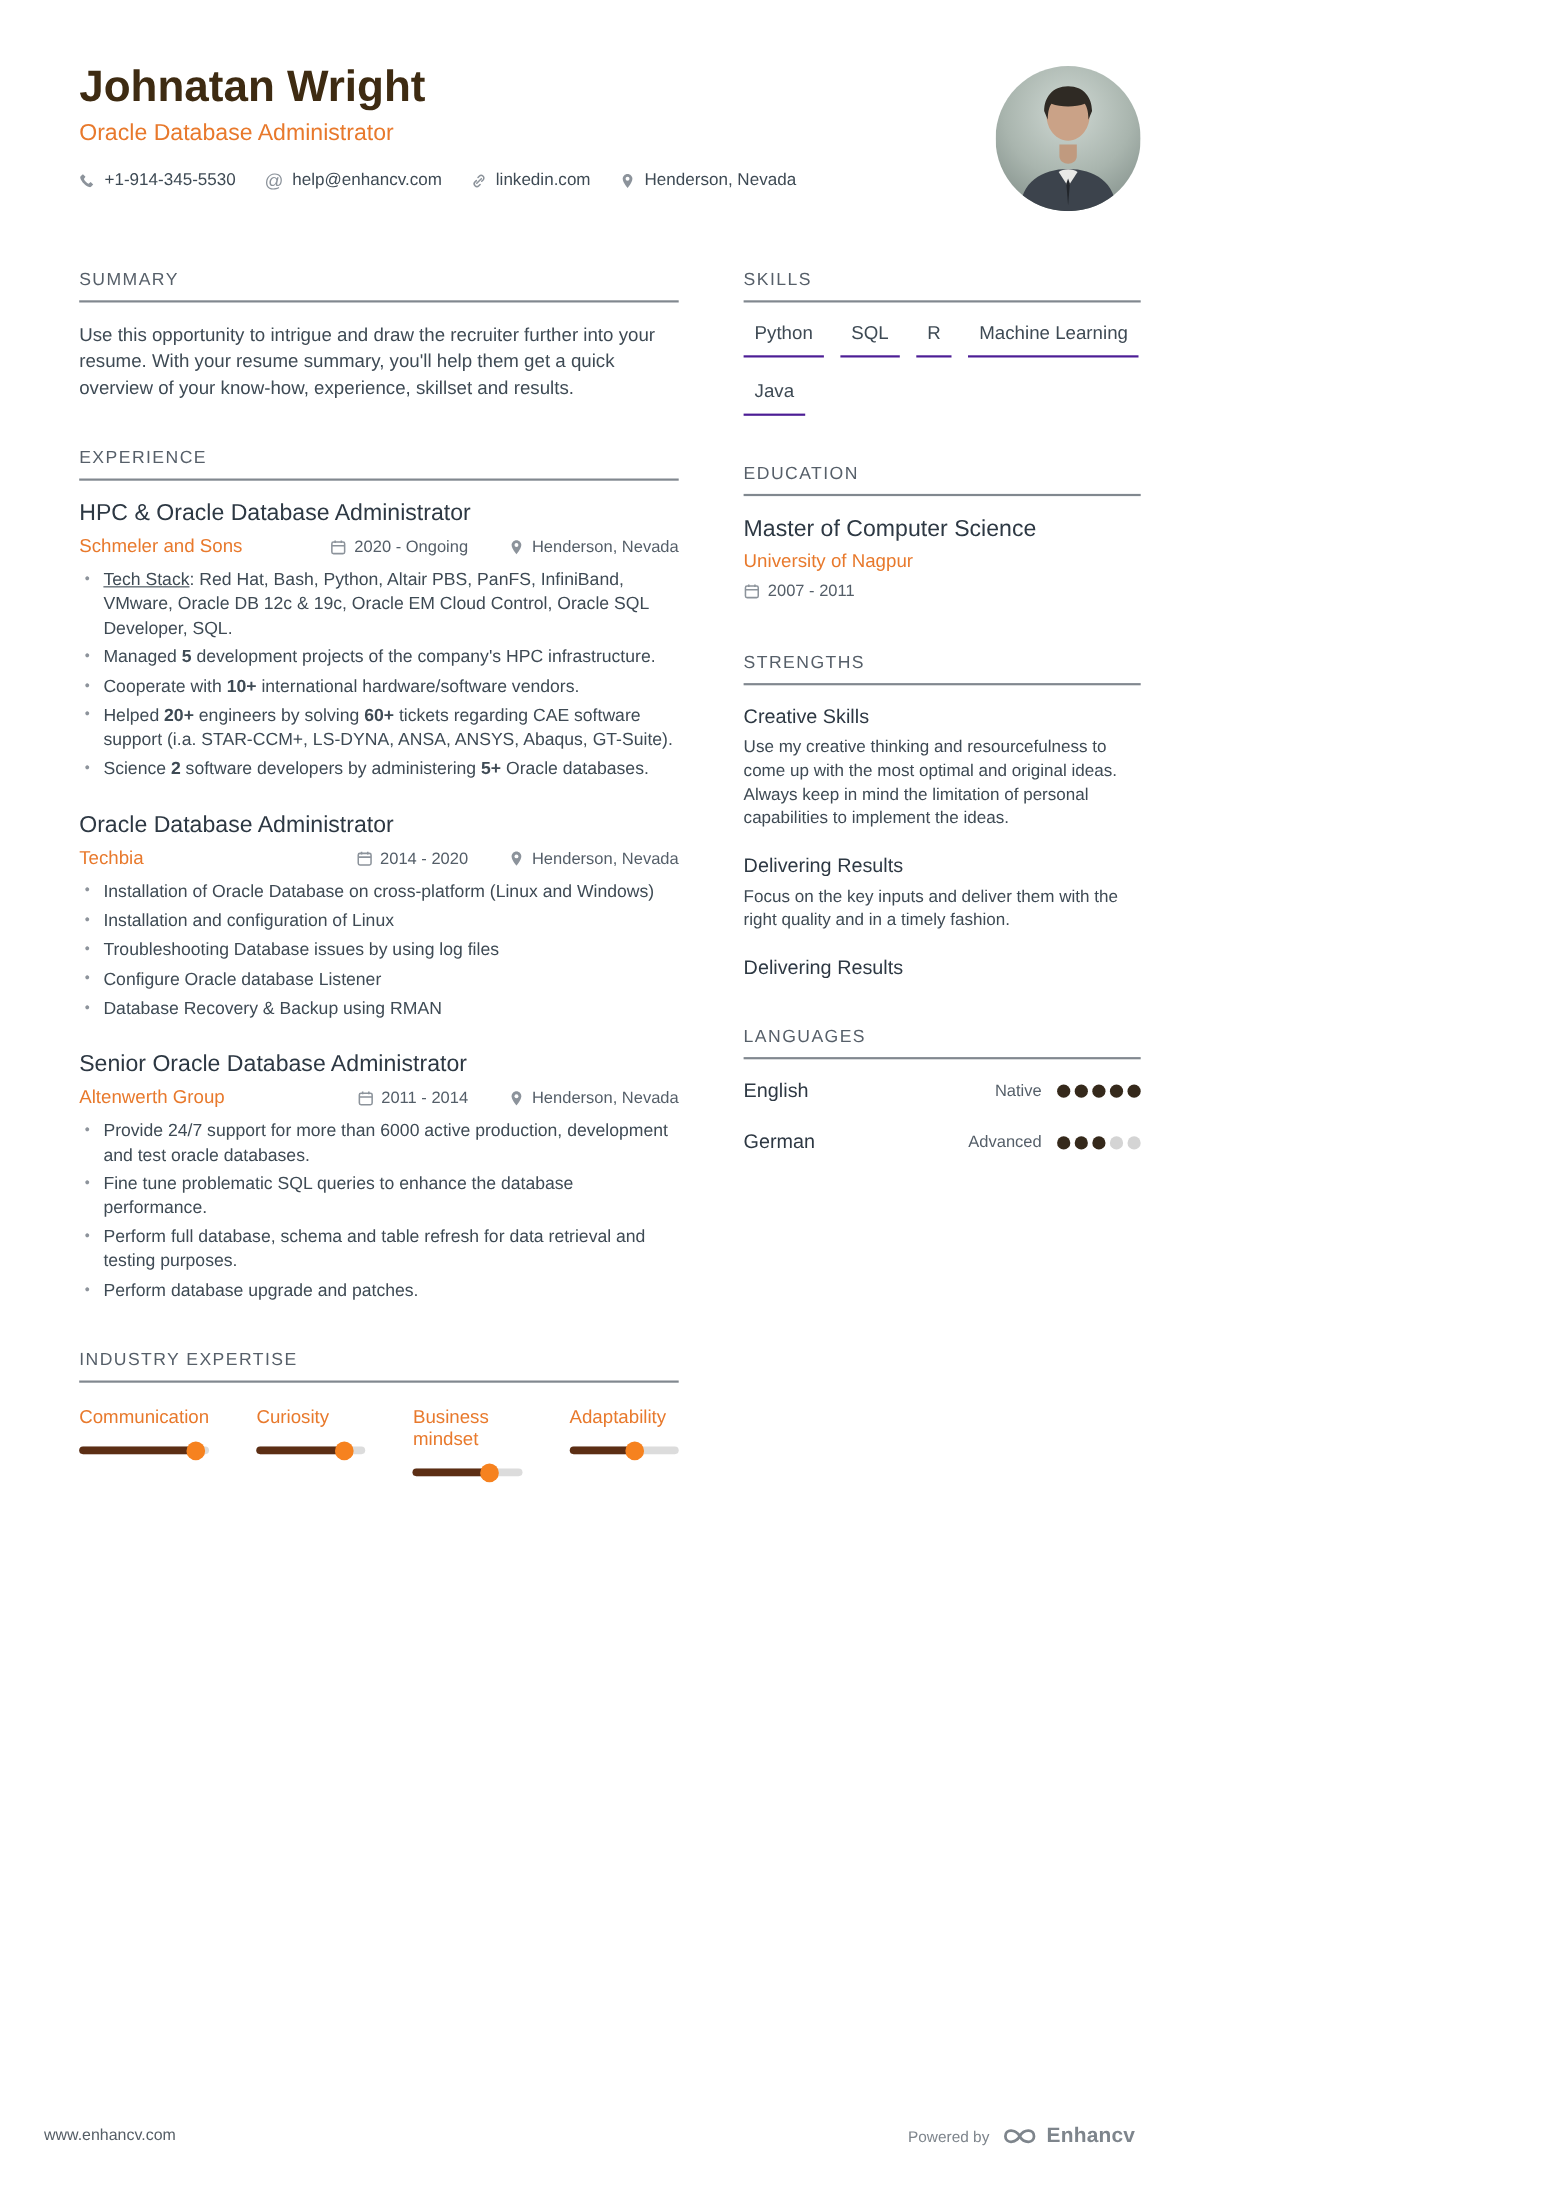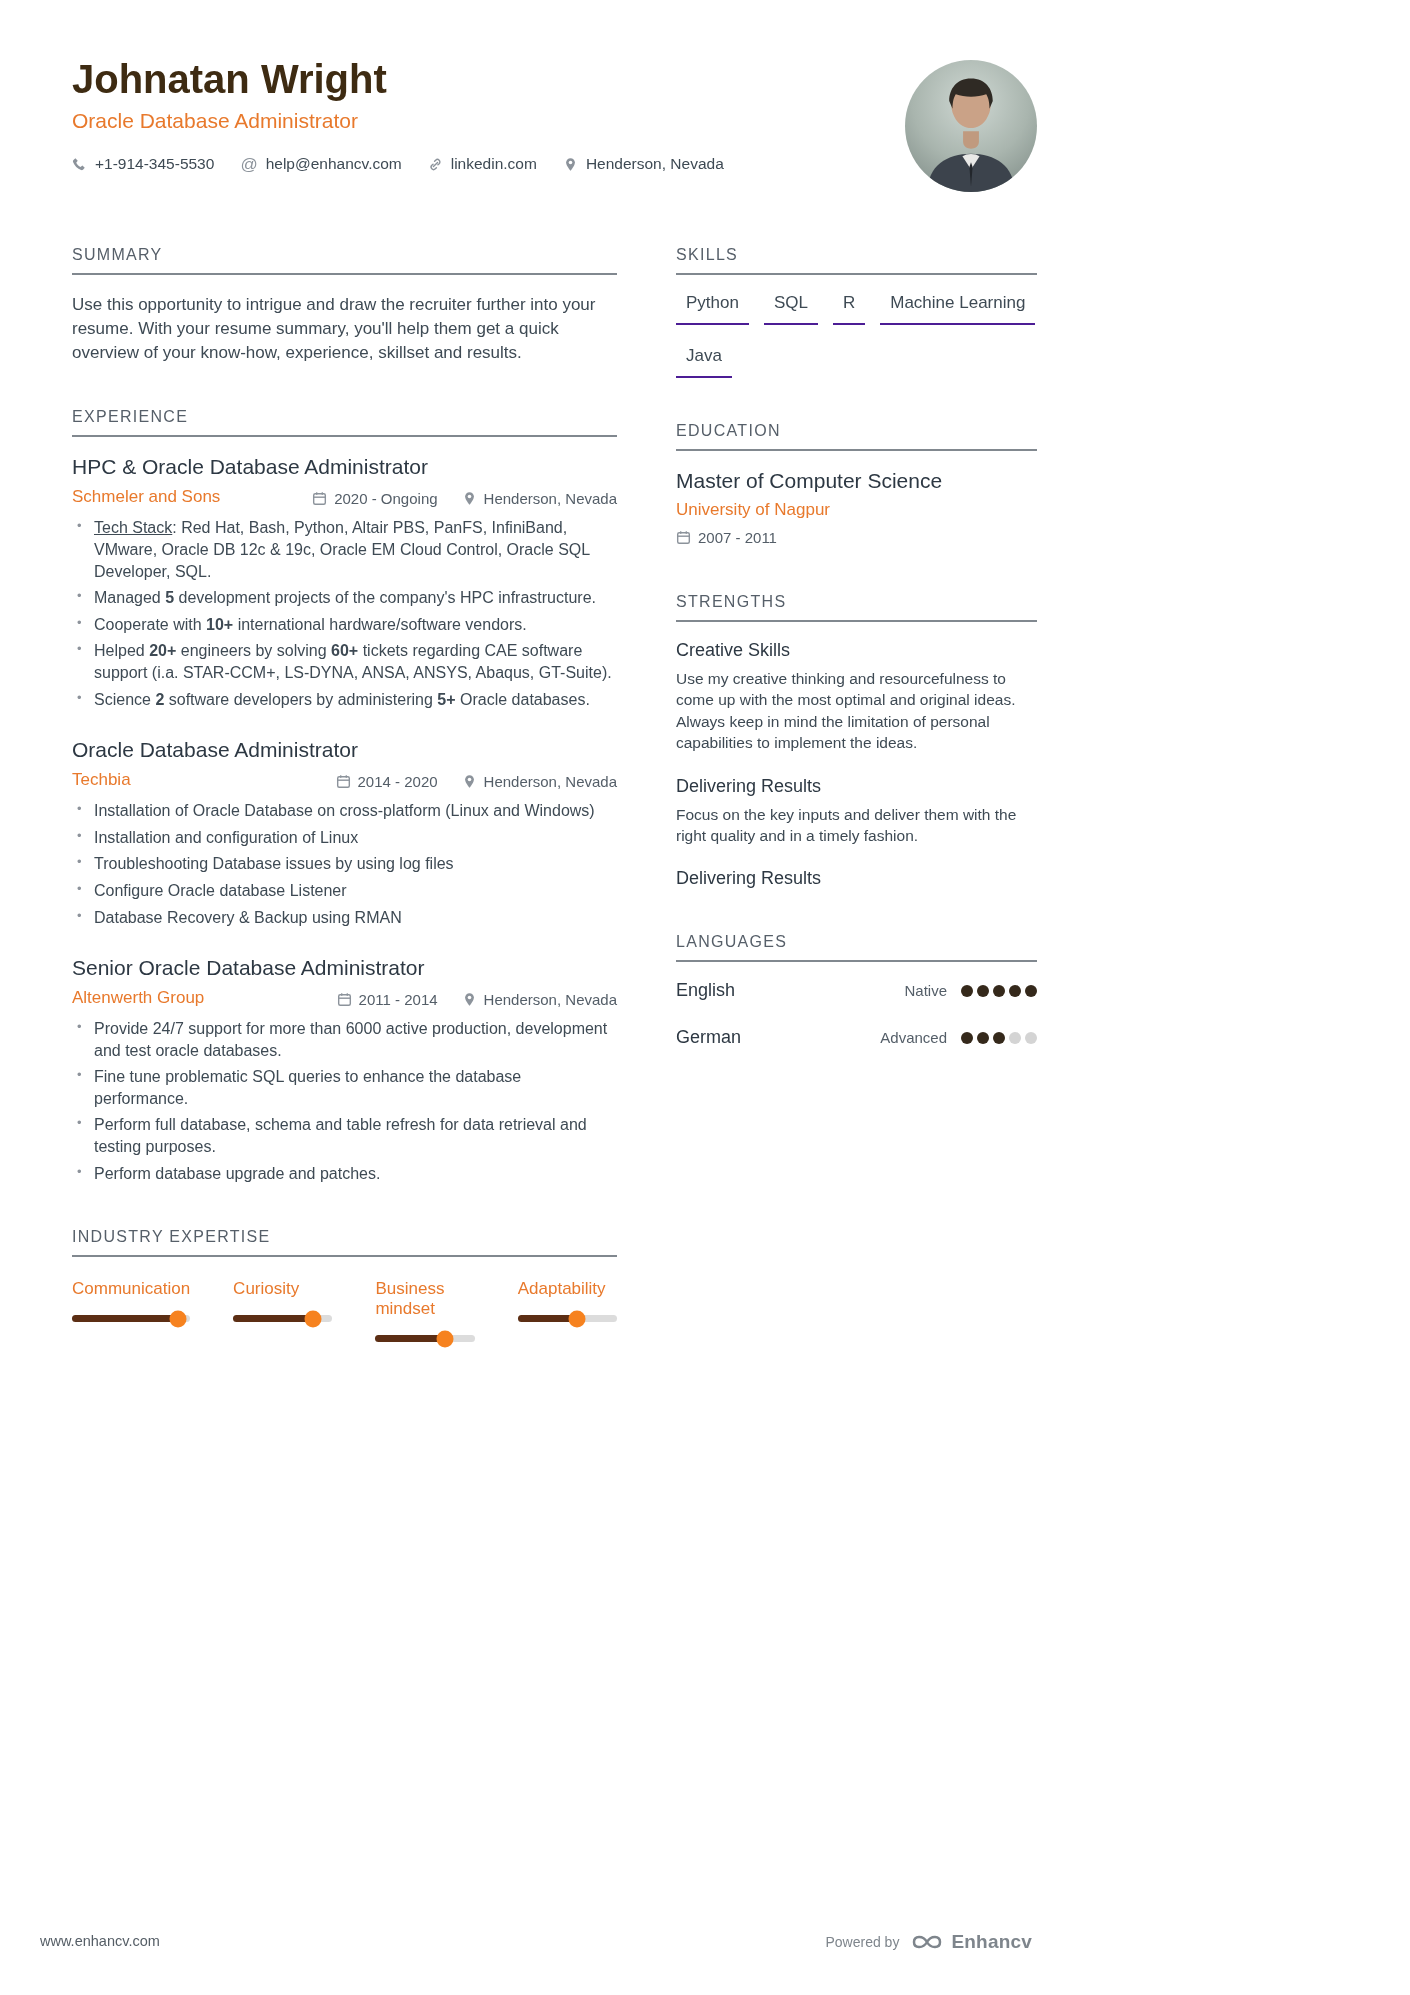--- a/index.html
+++ b/index.html
@@ -37,21 +37,21 @@
 
   .section{margin-bottom:44px;}
   .sec-h{font-size:16px;font-weight:400;letter-spacing:1.3px;color:var(--graytxt);
          padding-bottom:9px;border-bottom:2px solid var(--line);margin-bottom:18px;}
 
   .summary-text{font-size:17px;line-height:1.4;color:var(--ink);}
 
   
   .job{margin-bottom:28px;}
   .job-title{font-size:21px;font-weight:400;color:var(--dark);margin-bottom:8px;}
-  .job-meta{display:flex;align-items:flex-end;gap:24px;margin-bottom:10px;}
+  .job-meta{display:flex;align-items:center;gap:36px;margin-bottom:10px;}
   .job-company{font-size:17px;color:var(--accent);flex:1;}
   .job-dates,.job-loc{display:inline-flex;align-items:center;gap:7px;font-size:15px;color:var(--meta);white-space:nowrap;}
   .bullets{list-style:none;}
   .bullet{position:relative;padding-left:22px;font-size:16px;line-height:1.35;color:var(--ink);margin-bottom:5px;}
   .bullet::before{content:"•";position:absolute;left:5px;top:0;color:#8D939B;font-size:13px;}
   .bullet .b{font-weight:700;}
   .bullet .u{text-decoration:underline;}
 
   
   .exp-grid{display:grid;grid-template-columns:1fr 1fr 1fr 1fr;column-gap:43px;row-gap:44px;padding-top:4px;}

